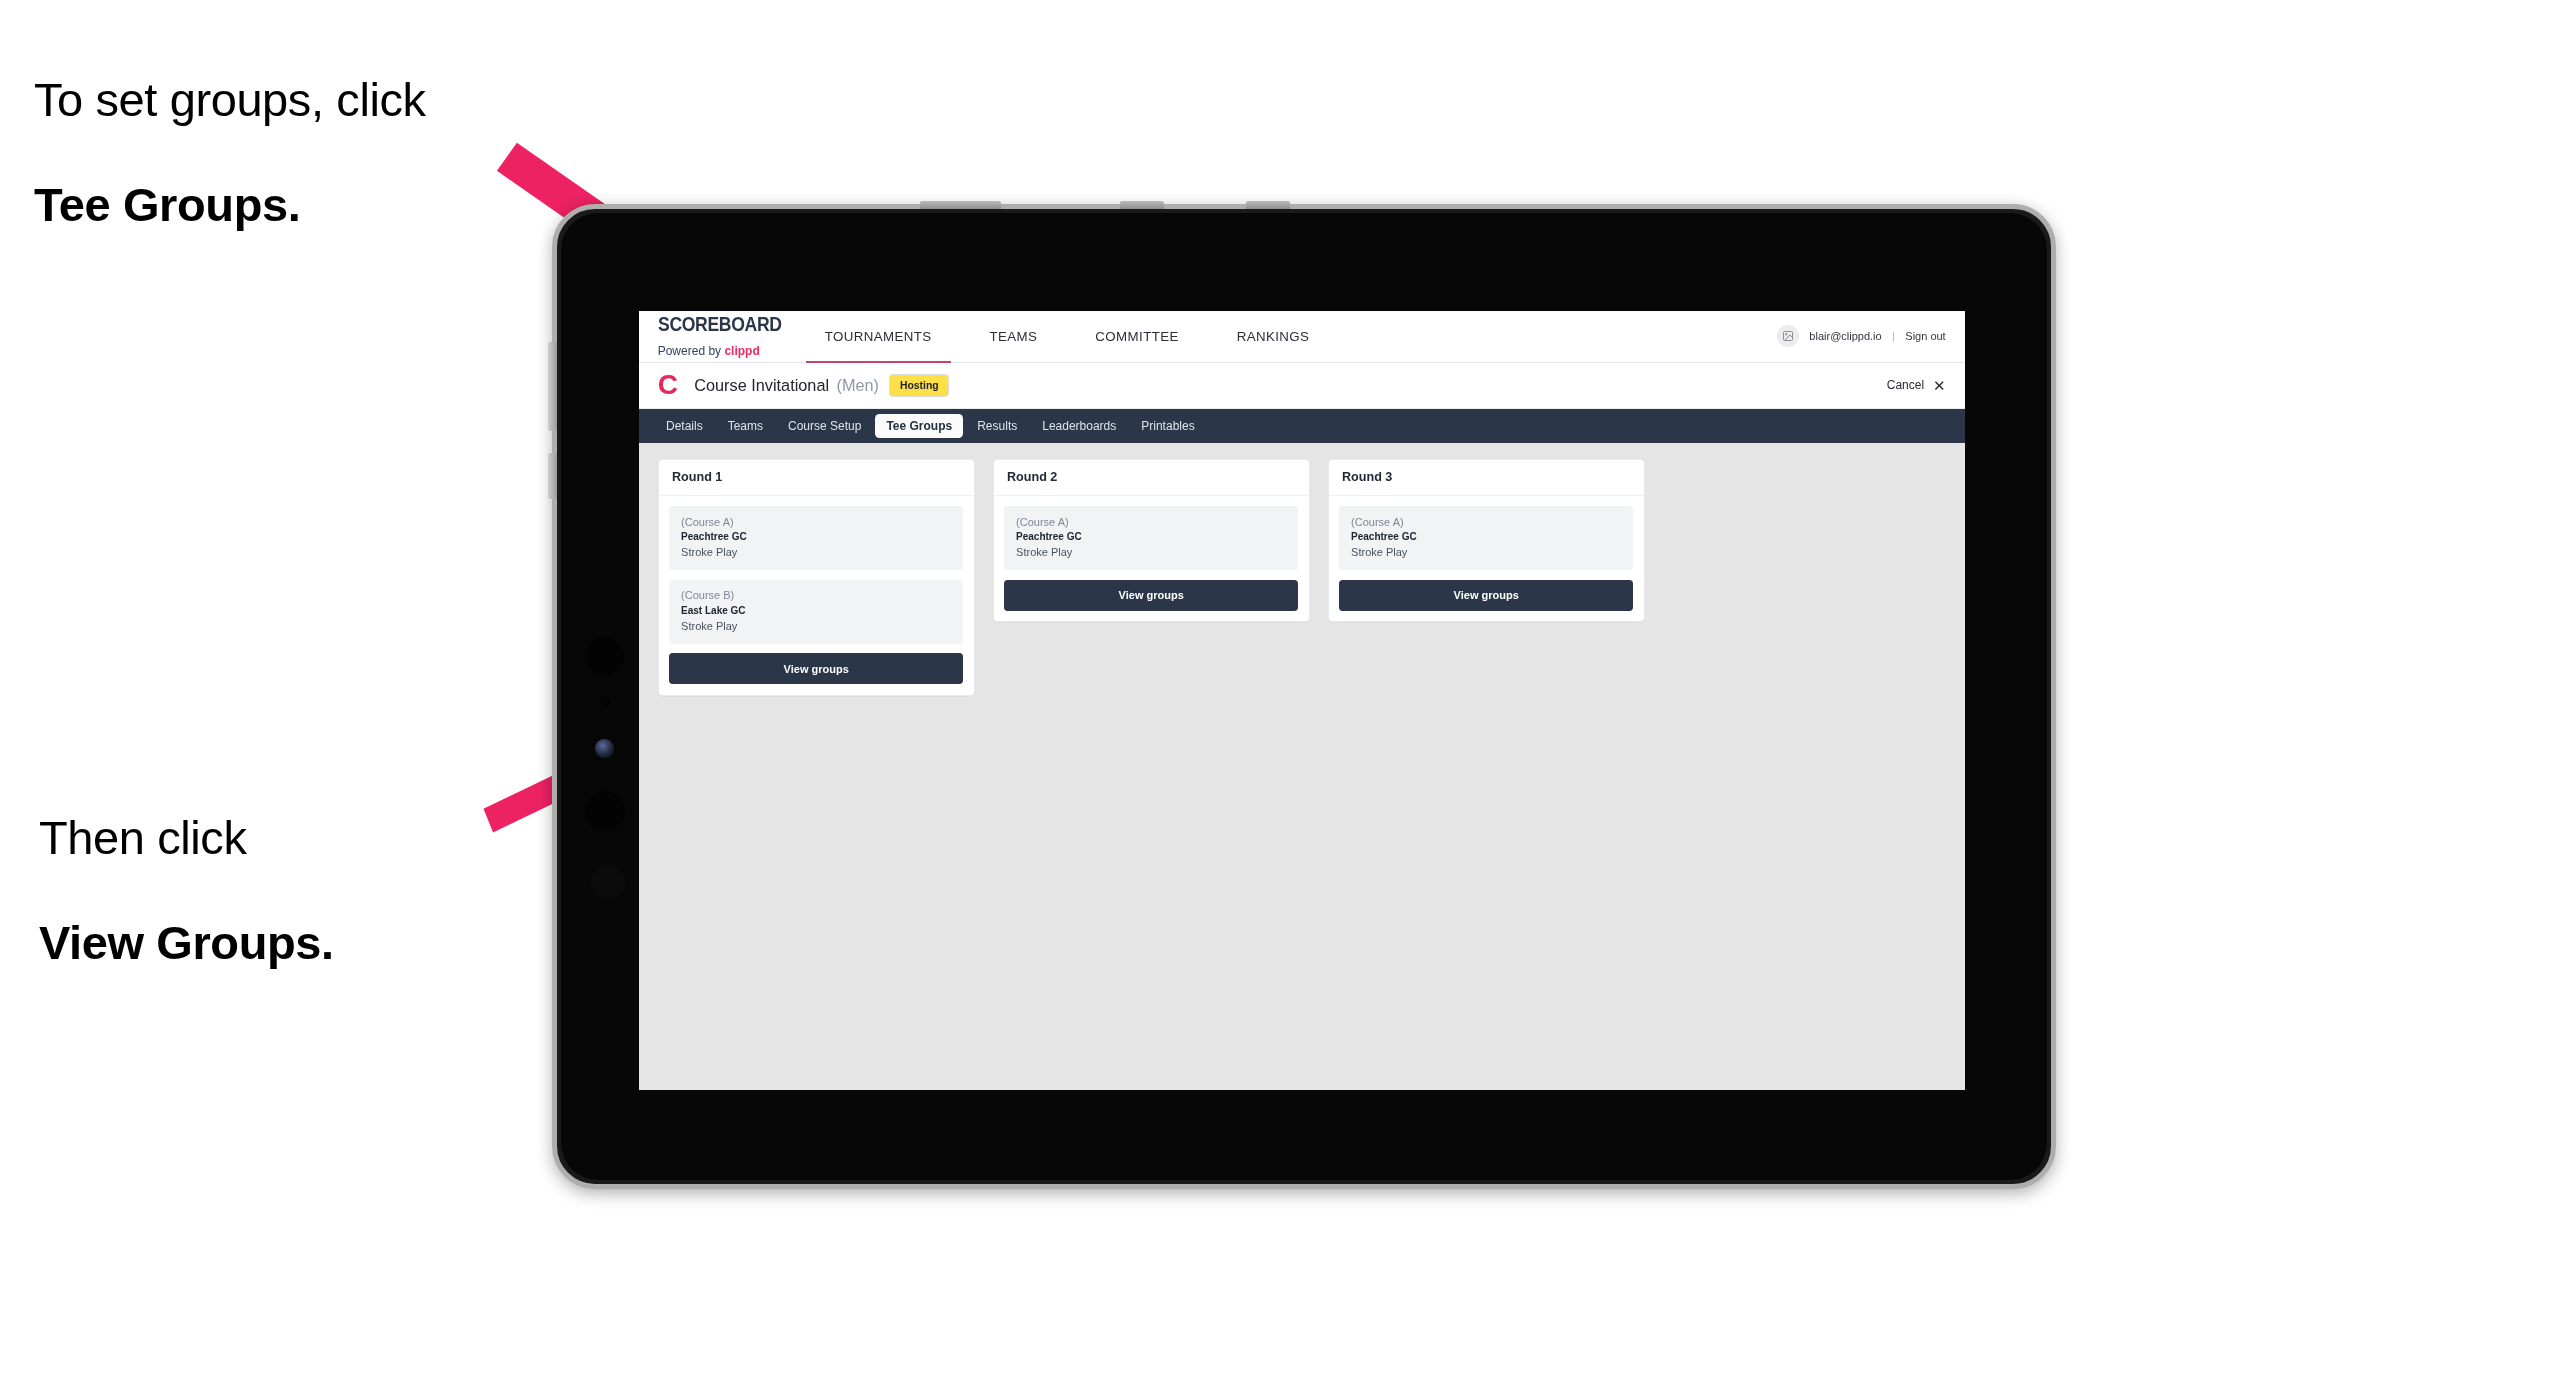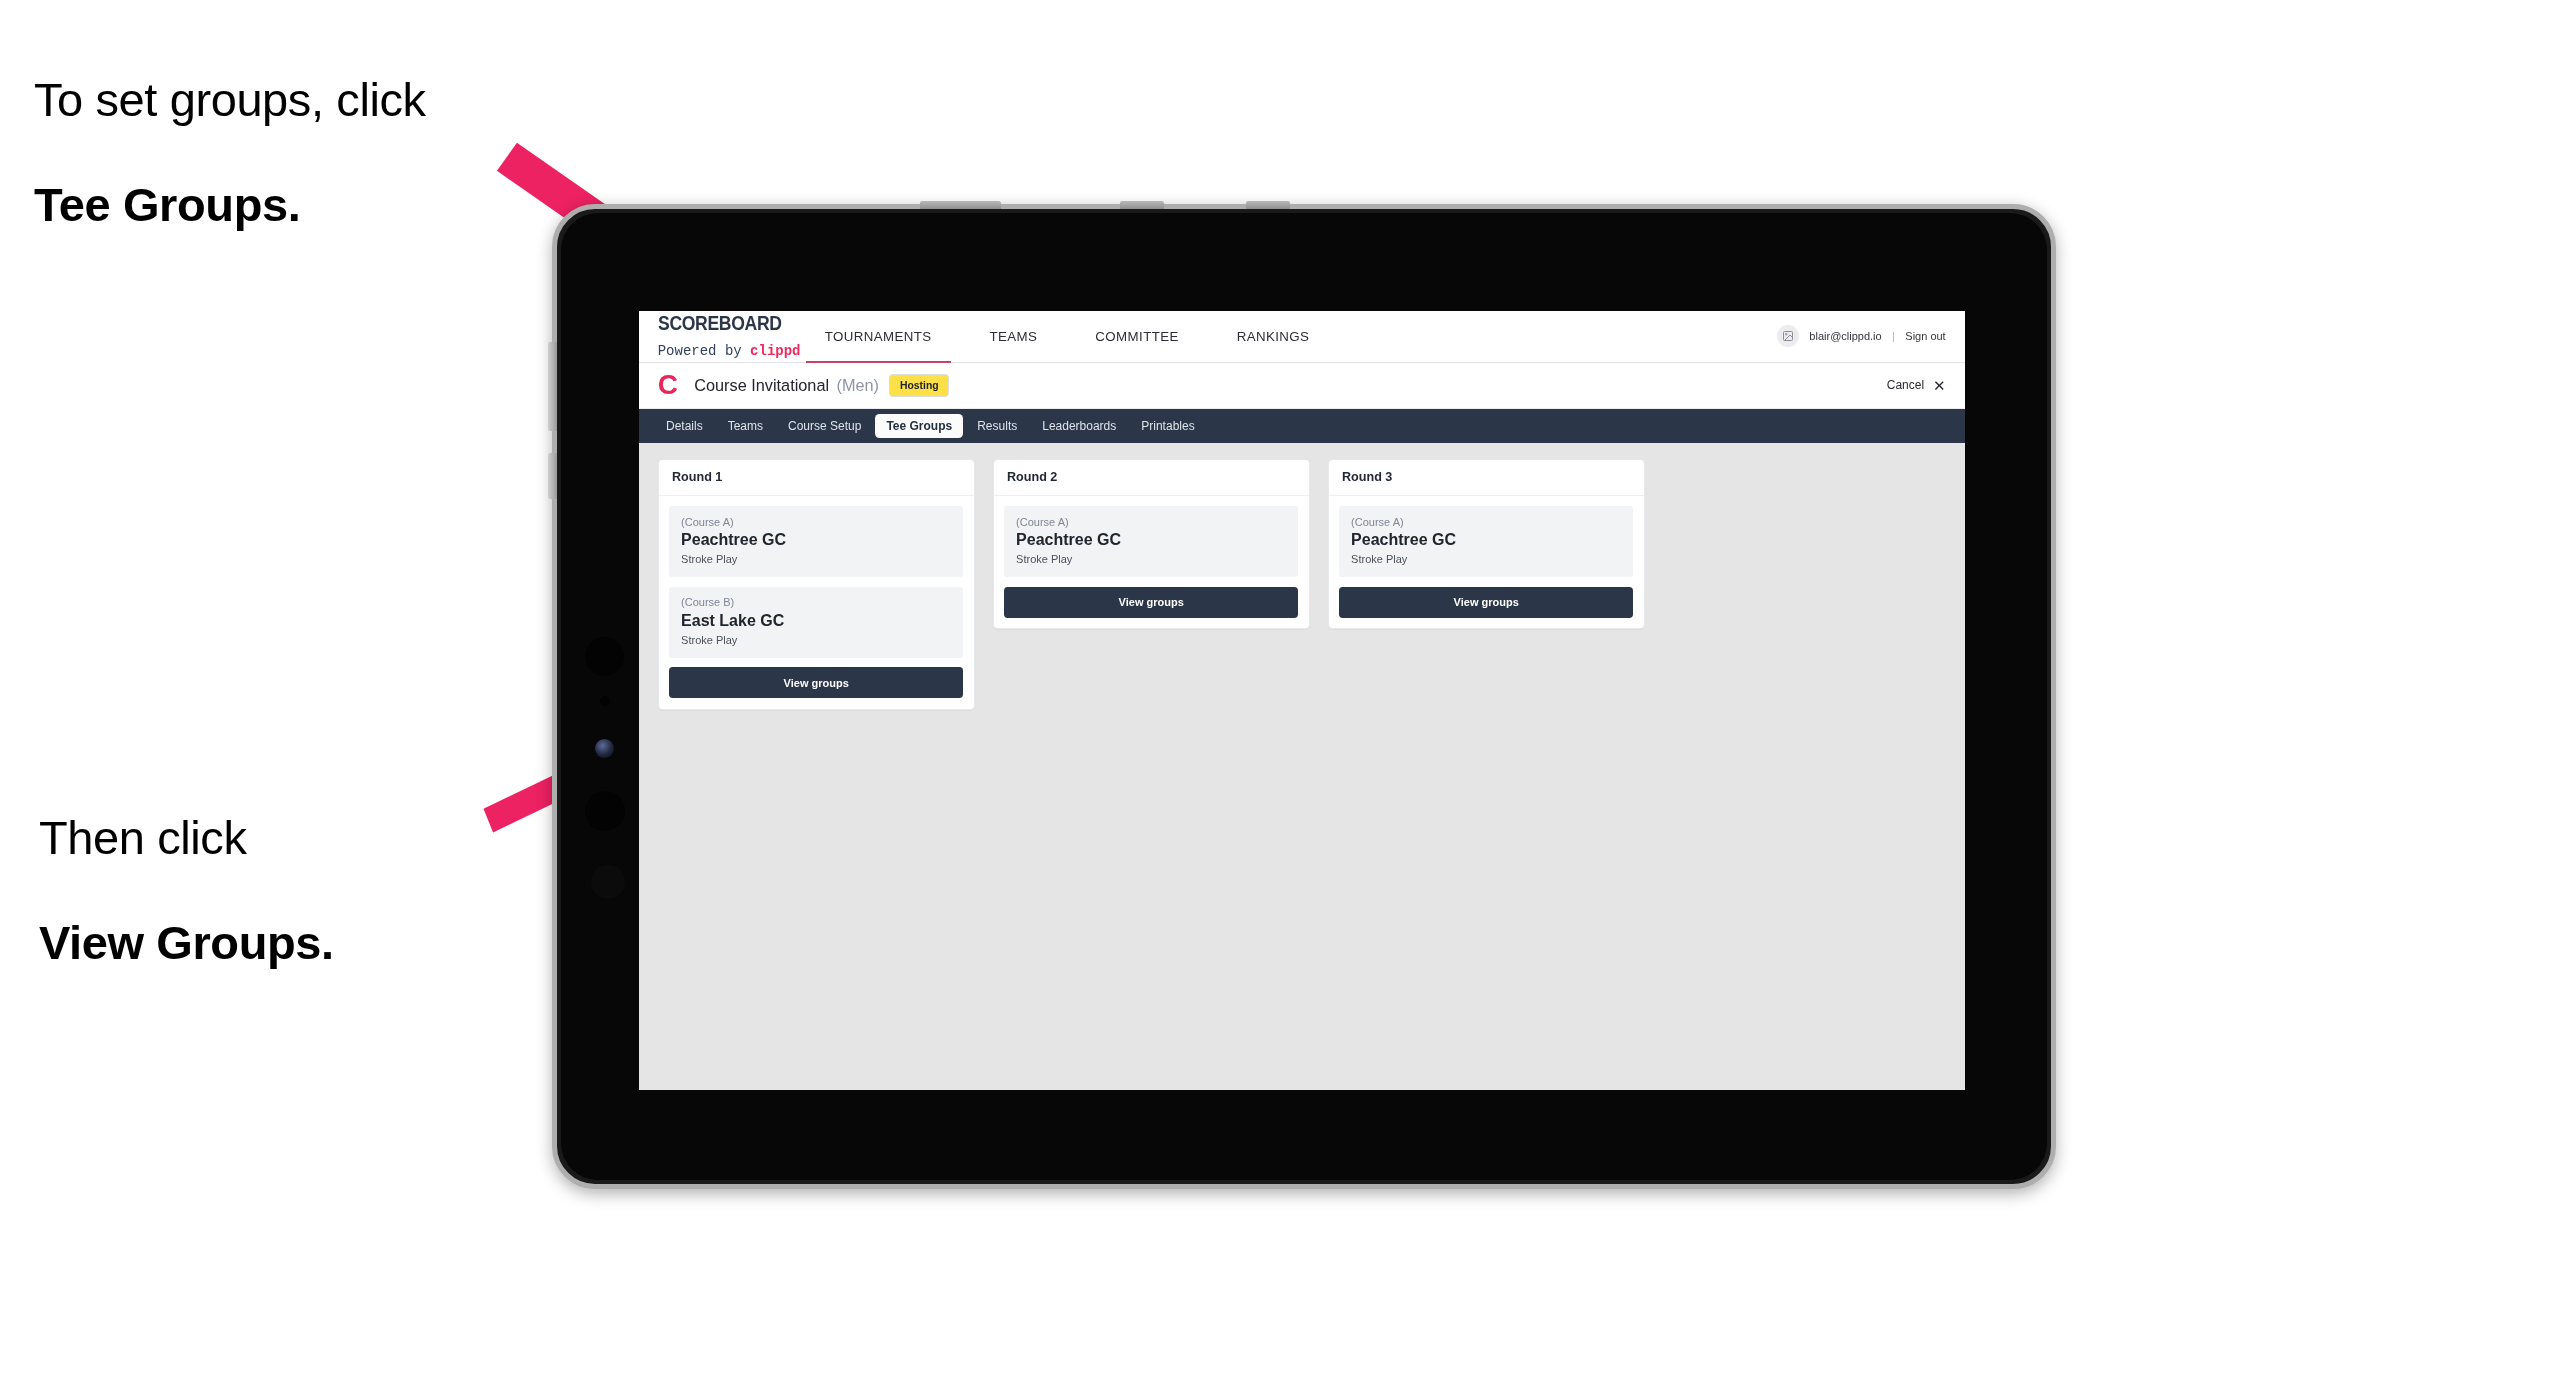--- a/index.html
+++ b/index.html
@@ -104,25 +104,24 @@
     font-family: "Liberation Sans Narrow","Liberation Sans", sans-serif;
     font-weight: 700;
     font-size: 20px;
     letter-spacing: -0.4px;
     color: #2b3649;
     transform: scaleX(0.88);
     transform-origin: left center;
     line-height: 1;
   }
   #logo-sub {
-    font-size: 14px;
+    font-size: 12px;
     color: #33415c;
     margin-top: 10px;
     white-space: nowrap;
-    font-family: Liberation Mono, monospace;
   }
   #logo-sub .brand { color: #ee2a60; font-weight: 700; }
 
   #topnav { display: flex; align-items: center; height: 100%; margin-left: 31px; gap: 20px; }
   .topnav-item {
     position: relative;
     height: 100%;
     display: flex; align-items: center;
     padding: 0 19px;
     font-size: 13.3px;
@@ -233,21 +232,21 @@
     color: #222936;
   }
   .round-body { padding: 10.4px; }
   .course-box {
     background: #f2f3f5;
     border-radius: 3px;
     padding: 9.6px 12px 12px 12px;
     margin-bottom: 9.6px;
   }
   .course-label { font-size: 11px; color: #7e8695; margin-bottom: 3.7px; }
-  .course-name { font-size: 16px; font-weight: 700; color: #20262f; margin-bottom: 3.7px; }
+  .course-name { font-size: 10px; font-weight: 700; color: #20262f; margin-bottom: 3.7px; }
   .course-format { font-size: 11px; color: #4a515d; }
   .view-groups-btn {
     width: 100%;
     background: #2b3649;
     color: #ffffff;
     border: none;
     border-radius: 3.7px;
     padding: 9.6px 0;
     font-size: 11px;
     font-weight: 700;

